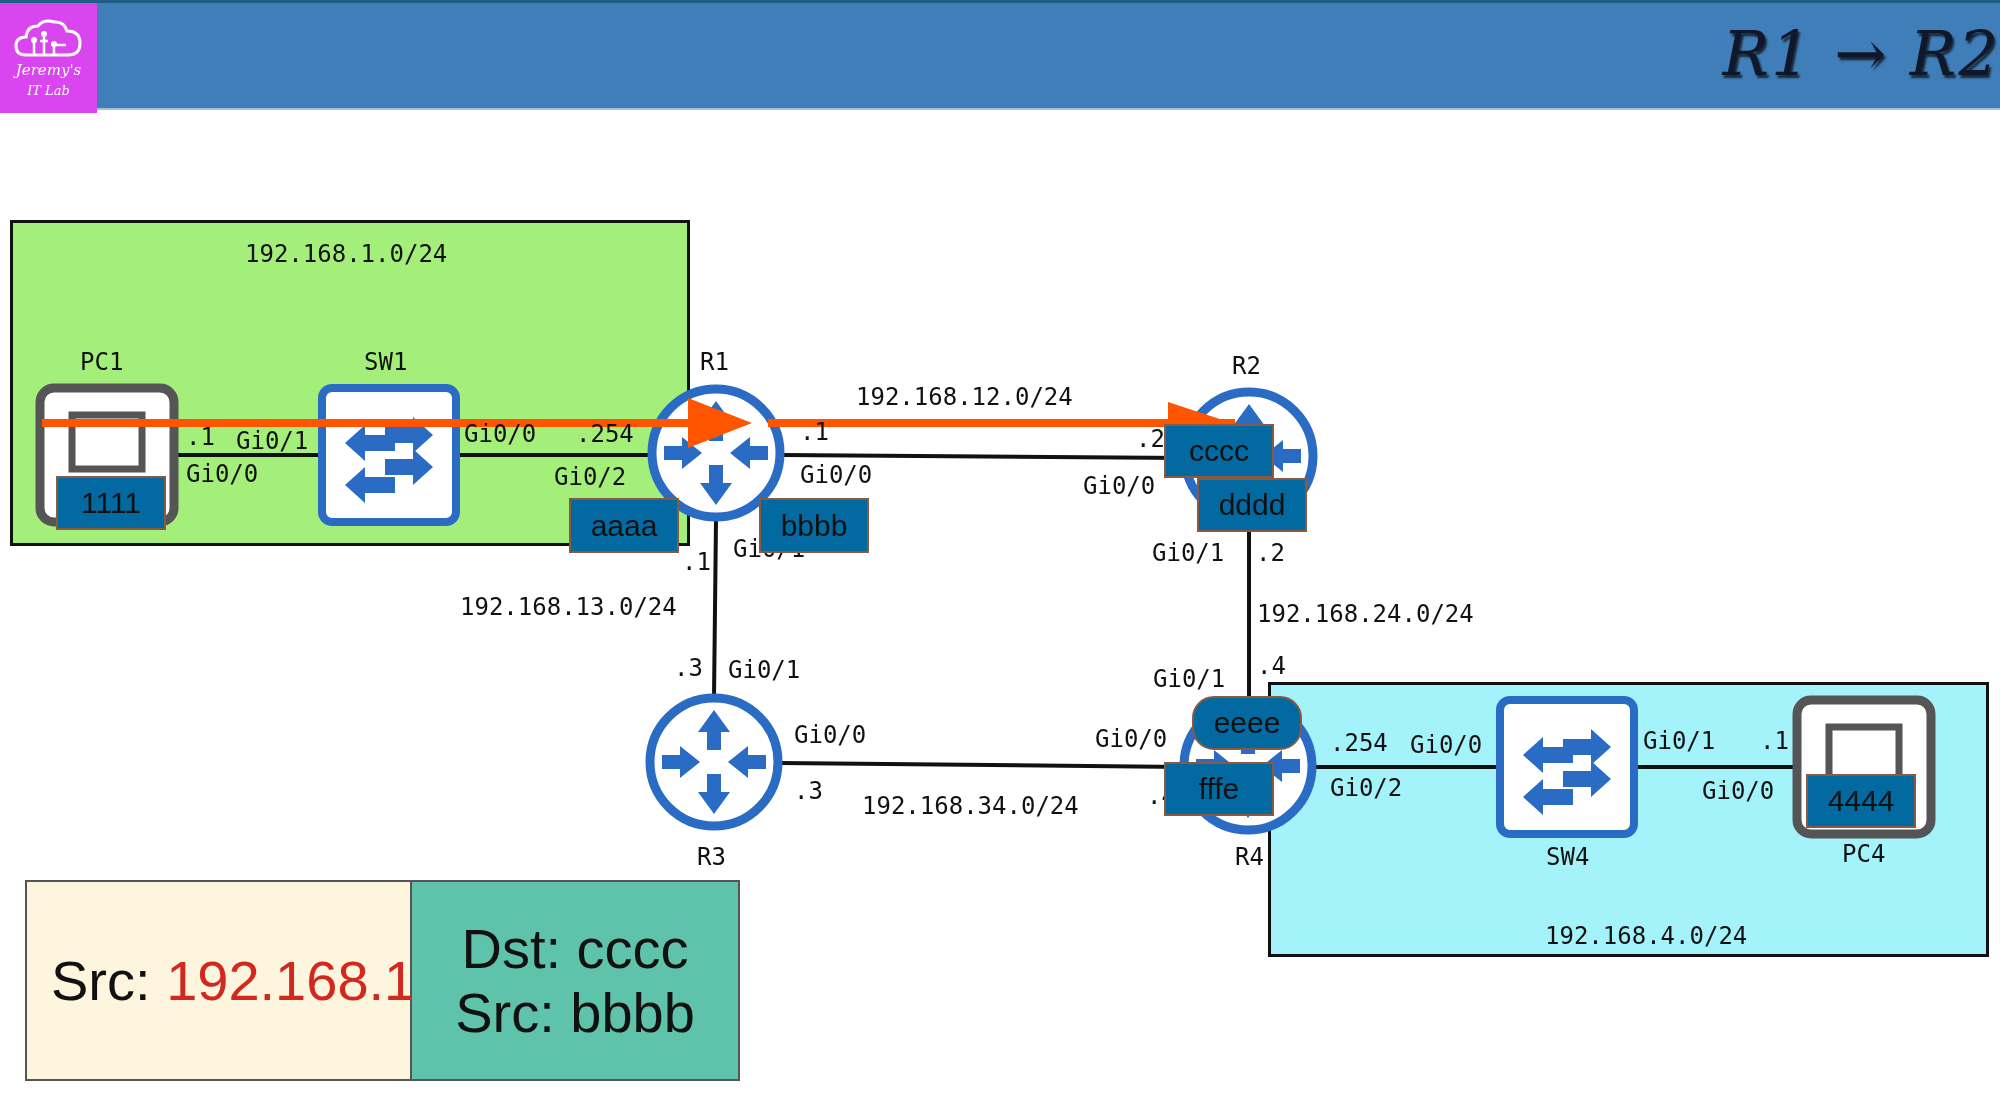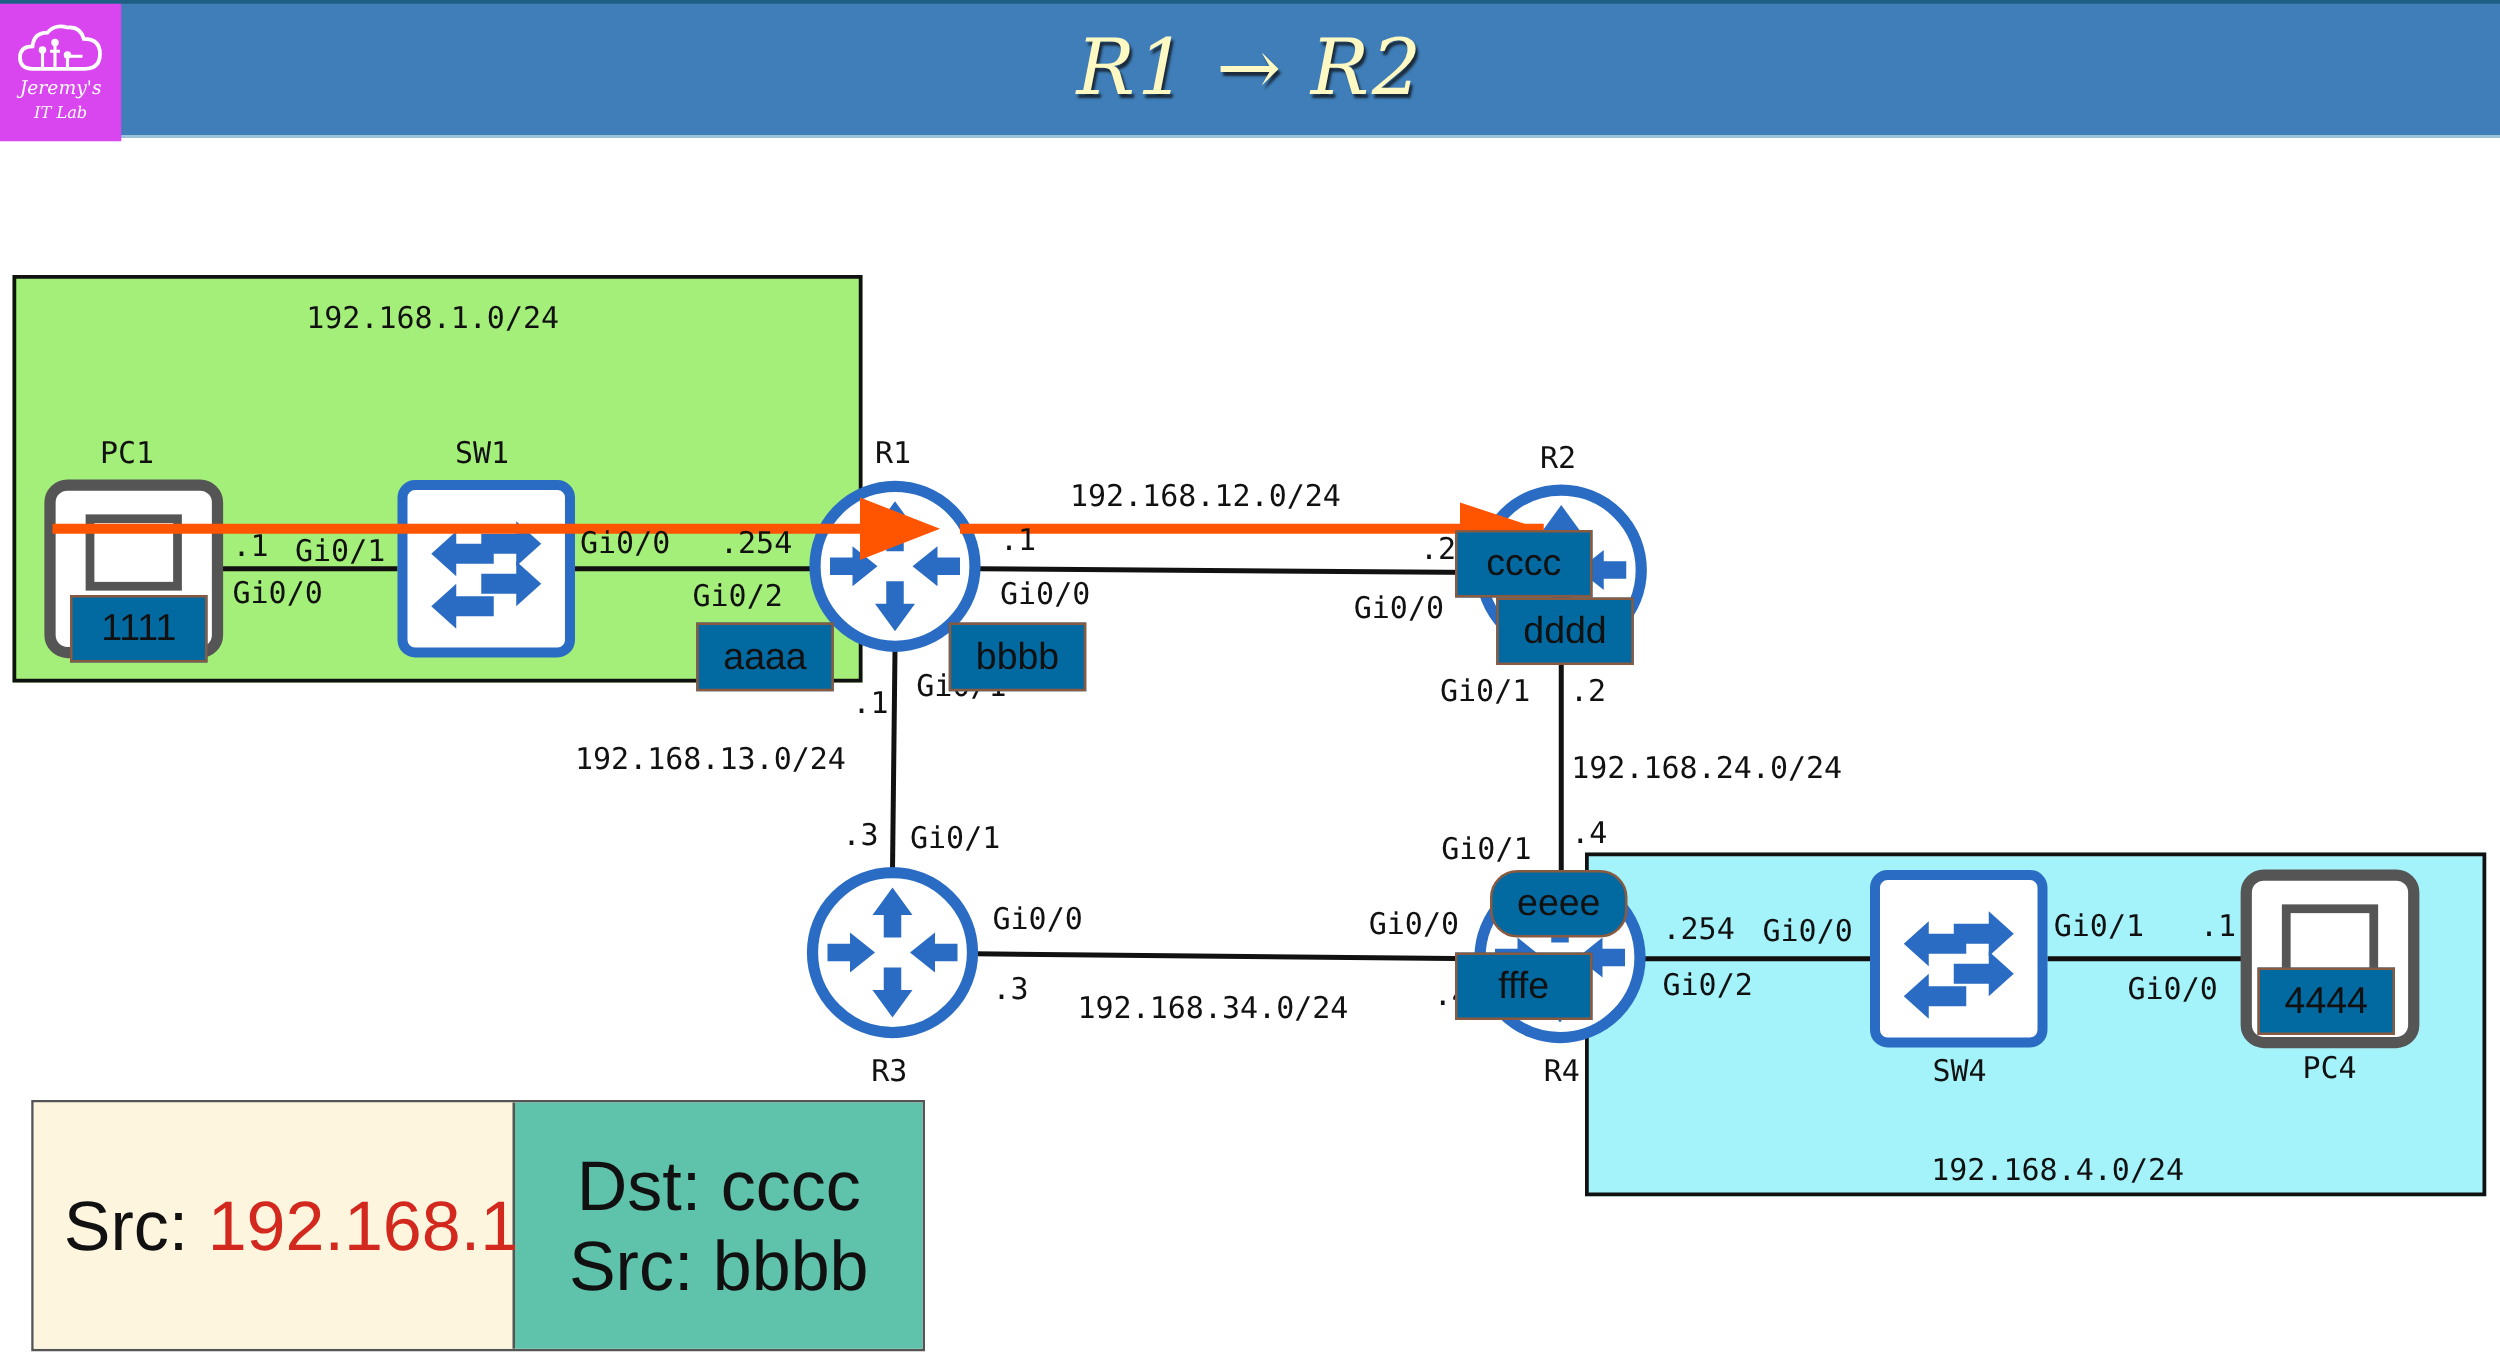--- a/index.html
+++ b/index.html
@@ -3,21 +3,21 @@
 <meta charset="utf-8">
 <style>
   html, body { margin:0; padding:0; }
   body { width:2000px; height:1096px; position:relative; background:#ffffff; overflow:hidden;
          font-family:"DejaVu Sans Mono", monospace; }
   .header { position:absolute; left:0; top:0; width:2000px; height:110px; background:#3f7eb8;
             border-top:3px solid #1f5f86; box-sizing:border-box; border-bottom:2px solid #9cc3d8; }
   .logo { position:absolute; left:0; top:0; width:97px; height:110px; background:#d946ef; }
   .logo-text { position:absolute; left:0; width:97px; text-align:center; color:#fff;
                font-family:"DejaVu Serif", serif; font-style:italic; font-size:15px; }
-  .title { position:absolute; left:0; width:2000px; top:14px; text-align:center; color:#fef9c3;
+  .title { position:absolute; left:0; width:2000px; top:14px; text-align:right; color:#0f172a;
            font-family:"DejaVu Serif", serif; font-style:italic; font-size:62px;
            text-shadow:2px 3px 2px #1a2a3a; letter-spacing:2px; }
   .lan { position:absolute; border:3px solid #111; box-sizing:border-box; }
   .lan-green { left:10px; top:220px; width:680px; height:326px; background:#a4ef7a; }
   .lan-cyan { left:1268px; top:682px; width:721px; height:275px; background:#a4f3fb; }
   .lbl { position:absolute; font-size:24px; color:#111; white-space:nowrap; line-height:1; }
   .mac { position:absolute; background:#0369a1; border:2px solid #8a5a40; box-sizing:border-box;
          font-family:"Liberation Sans", sans-serif; font-size:30px; color:#111;
          display:flex; align-items:center; justify-content:center; }
   .info { position:absolute; left:25px; top:880px; width:715px; height:201px; border:2px solid #555; box-sizing:border-box; display:flex; }
@@ -141,21 +141,21 @@
 <div class="lbl" style="left:1153px;top:667px;">Gi0/1</div>
 <div class="lbl" style="left:1257px;top:654px;">.4</div>
 <div class="lbl" style="left:1330px;top:731px;">.254</div>
 <div class="lbl" style="left:1330px;top:776px;">Gi0/2</div>
 <div class="lbl" style="left:1410px;top:733px;">Gi0/0</div>
 <div class="lbl" style="left:1643px;top:729px;">Gi0/1</div>
 <div class="lbl" style="left:1760px;top:729px;">.1</div>
 <div class="lbl" style="left:1702px;top:779px;">Gi0/0</div>
 
 <div class="mac" style="left:56px;top:476px;width:110px;height:54px;">1111</div>
-<div class="mac" style="left:557px;top:498px;width:110px;height:55px;">aaaa</div>
+<div class="mac" style="left:569px;top:498px;width:110px;height:55px;">aaaa</div>
 <div class="mac" style="left:759px;top:498px;width:110px;height:55px;">bbbb</div>
 <div class="mac" style="left:1164px;top:424px;width:110px;height:54px;">cccc</div>
 <div class="mac" style="left:1197px;top:478px;width:110px;height:54px;">dddd</div>
 <div class="mac" style="left:1192px;top:696px;width:110px;height:54px;border-radius:22px;">eeee</div>
 <div class="mac" style="left:1164px;top:762px;width:110px;height:54px;">fffe</div>
 <div class="mac" style="left:1806px;top:774px;width:110px;height:54px;">4444</div>
 
 <div class="info">
   <div class="info-l3">
     <div class="info-line"><span>Src: </span><span class="red">192.168.1</span><span>.1</span></div>

